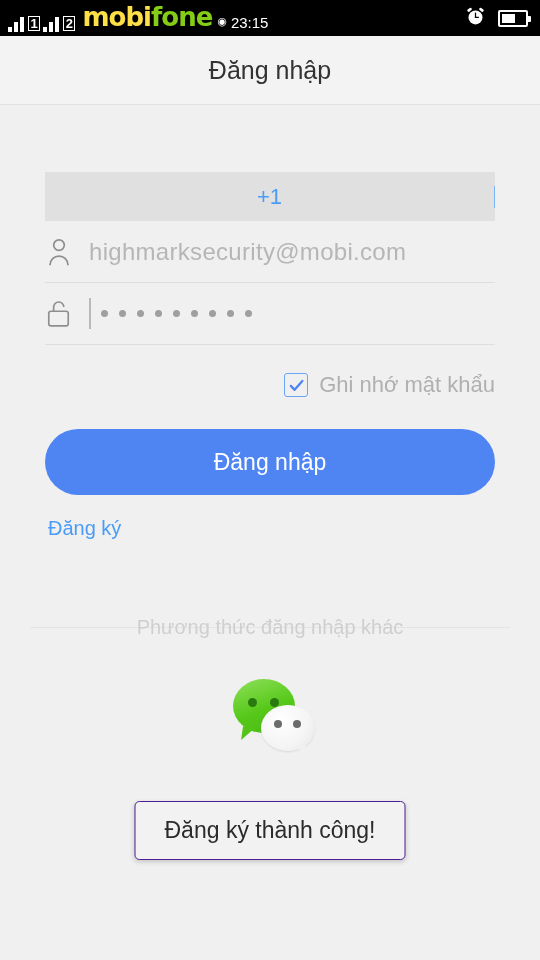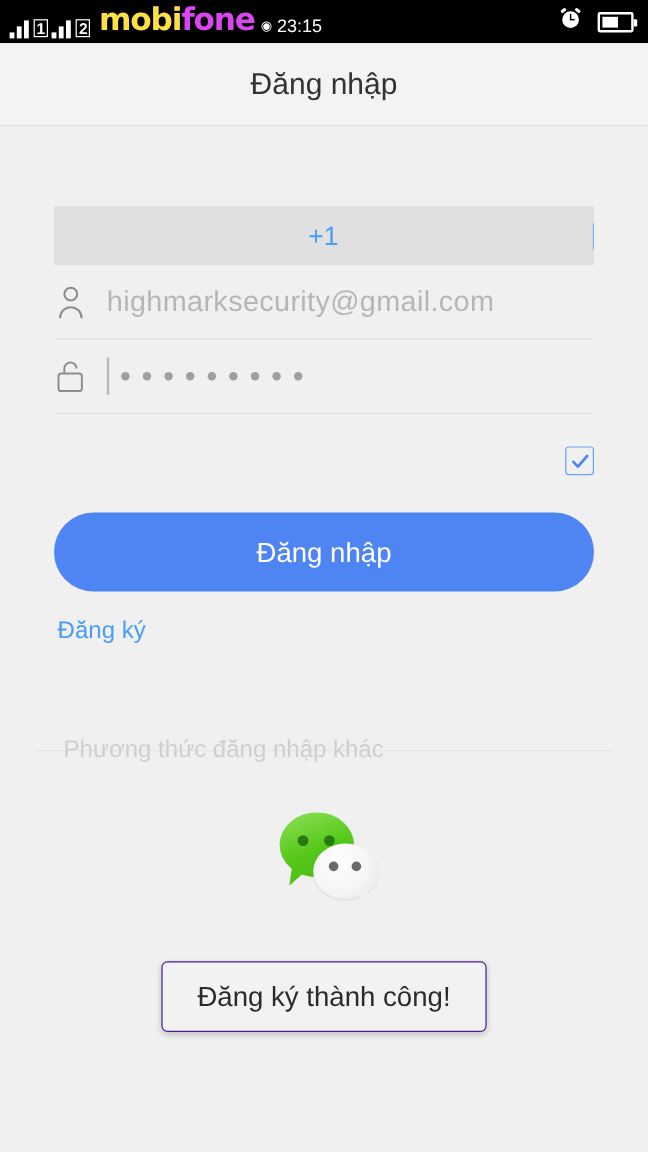--- a/index.html
+++ b/index.html
@@ -59,21 +59,21 @@
   .carrier {
     font-size: 26px;
     font-weight: bold;
     letter-spacing: -1px;
     line-height: 1;
     margin-left: 4px;
     margin-bottom: 2px;
     font-family: "DejaVu Sans", sans-serif;
   }
   .carrier .c1 { color: #fde047; }
-  .carrier .c2 { color: #d946ef; }
+  .carrier .c2 { color: #84cc16; }
   .wifi-ico {
     font-size: 11px;
     margin: 0 1px 4px 2px;
     color: #ffffff;
   }
   .clock-txt {
     font-size: 15px;
     line-height: 1;
     margin-bottom: 2px;
     color: #ffffff;
@@ -235,20 +235,21 @@
     font-size: 20px;
     text-decoration: none;
   }
 
   .alt-divider {
     margin-top: 75px;
     position: relative;
     height: 24px;
     display: flex;
     align-items: center;
+    justify-content: center;
   }
   .alt-divider .line {
     position: absolute;
     left: -15px;
     right: -15px;
     top: 50%;
     height: 1px;
     background: #e4e4e4;
   }
   .alt-divider .alt-txt {
@@ -397,21 +398,21 @@
     <span class="divider"></span>
   </div>
 
   <div class="field">
     <span class="ico">
       <svg width="28" height="30" viewBox="0 0 24 26" fill="none" stroke="#8e8e8e" stroke-width="1.5">
         <circle cx="12" cy="7" r="4.6"></circle>
         <path d="M4.2 24.5c0-4.7 3.5-8 7.8-8s7.8 3.3 7.8 8"></path>
       </svg>
     </span>
-    <span class="val" title="highmarksecurity@gmail.com">highmarksecurity@gmail.com</span>
+    <span class="val" title="highmarksecurity@gmail.com">highmarksecurity@mobi.com</span>
   </div>
 
   <div class="field">
     <span class="ico">
       <svg width="27" height="31" viewBox="0 0 24 28" fill="none" stroke="#8e8e8e" stroke-width="1.5">
         <rect x="3.2" y="12" width="17.6" height="13.2" rx="2"></rect>
         <path d="M7.6 12V8.2a4.6 4.6 0 0 1 9.2 0"></path>
       </svg>
     </span>
     <span class="pw-wrap">
@@ -429,20 +430,21 @@
       </span>
     </span>
   </div>
 
   <div class="remember">
     <span class="checkbox">
       <svg width="17" height="17" viewBox="0 0 18 18" fill="none" stroke="#4f84f3" stroke-width="2.4" stroke-linecap="round" stroke-linejoin="round">
         <path d="M3 9.4l4 4.2L15.2 4.2"></path>
       </svg>
     </span>
+    <span class="lbl">Ghi nhớ mật khẩu</span>
   </div>
 
   <button class="btn-login">Đăng nhập</button>
 
   <div class="links">
     <a href="#">Đăng ký</a>
   </div>
 
   <div class="alt-divider">
     <span class="line"></span>

